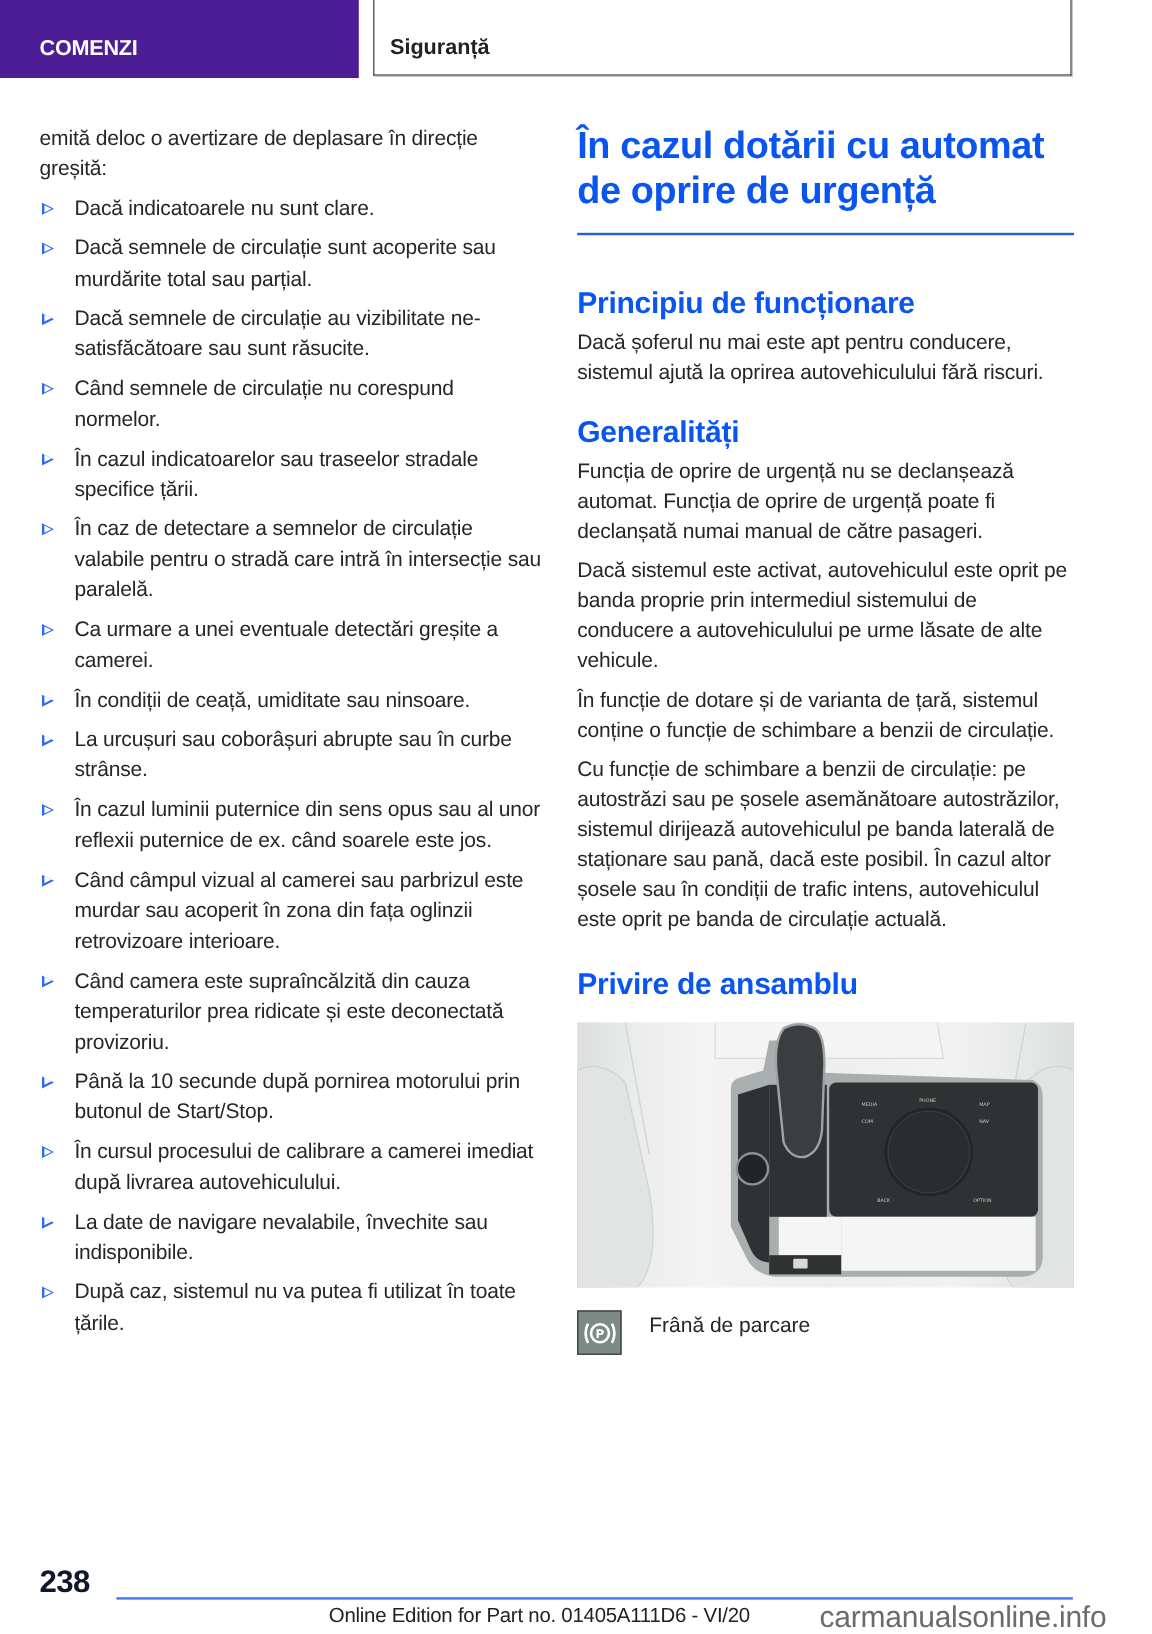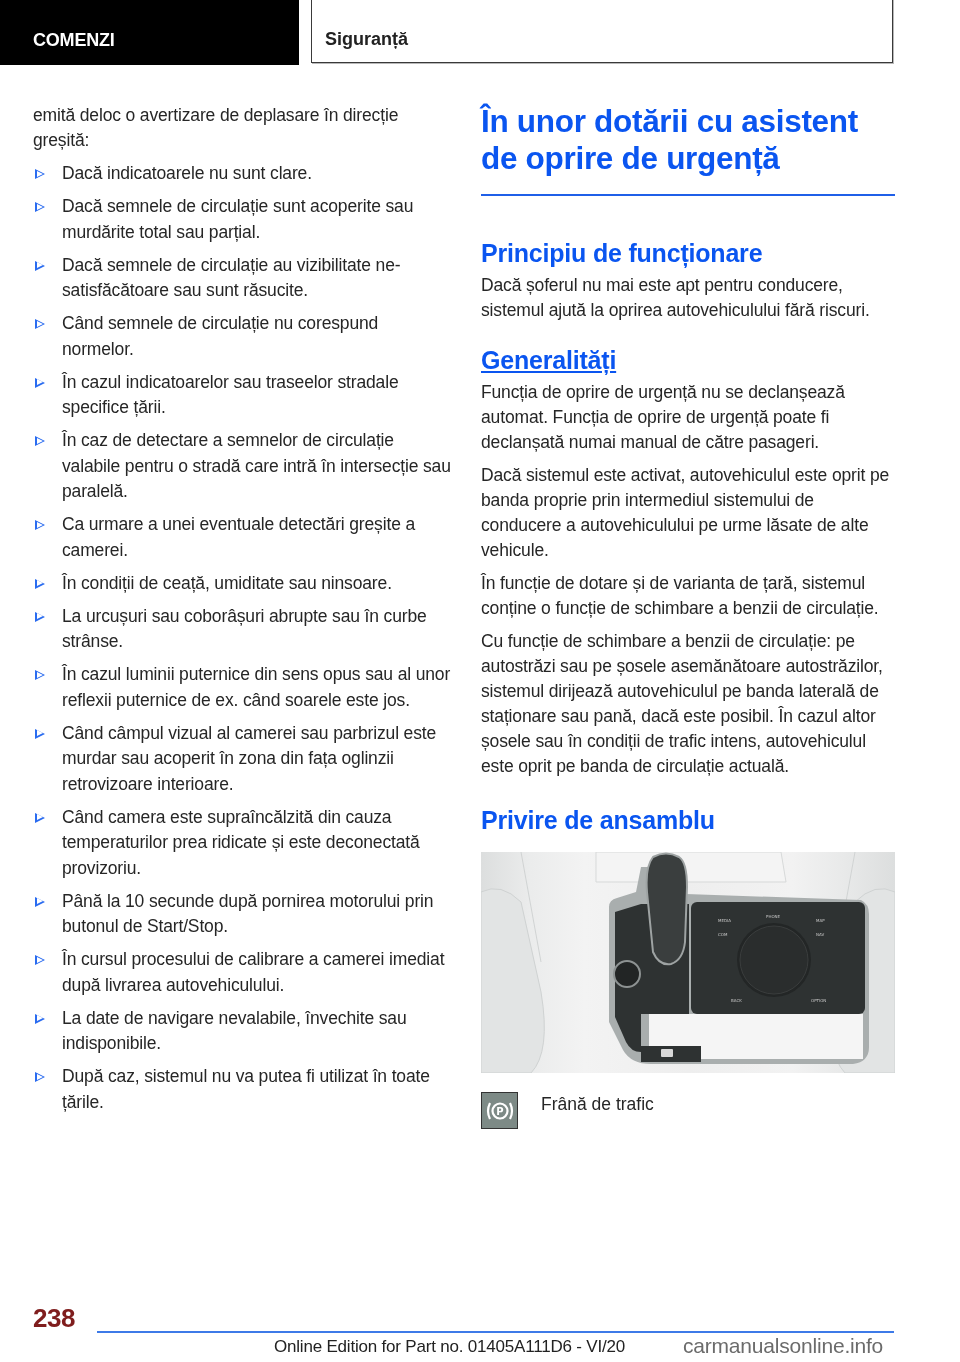--- a/index.html
+++ b/index.html
@@ -3,21 +3,21 @@
   <meta charset="utf-8">
   <style>
     html, body { margin: 0; padding: 0; }
     body {
       width: 960px; height: 1362px; position: relative; overflow: hidden;
       background: #ffffff; color: #262626;
       font-family: "Liberation Sans", "DejaVu Sans", sans-serif;
     }
     .hdr-blue {
       position: absolute; left: 0; top: 0; width: 299px; height: 65px;
-      background: #000000;
+      background: #4c1d95;
     }
     .hdr-blue span {
       position: absolute; left: 33px; top: 30px;
       color: #ffffff; font-weight: bold; font-size: 18px; letter-spacing: -0.2px;
     }
     .hdr-box {
       position: absolute; left: 311px; top: -2px; width: 582px; height: 65px;
       border: 1.5px solid #3a3a3a; border-top: none; box-sizing: border-box;
       box-shadow: 1px 1px 0 #b8b8b8;
     }
@@ -58,30 +58,30 @@
       overflow: hidden;
     }
     .caption { display: flex; align-items: flex-start; margin-top: 19px; }
     .pbrake {
       width: 37px; height: 37px; background: #7d8a86; border: 1px solid #333; box-sizing: border-box;
       display: flex; align-items: center; justify-content: center; margin-right: 23px;
     }
     .caption-text { font-size: 17.5px; line-height: 22px; margin-top: 1px; }
 
     .page-num {
-      position: absolute; left: 33px; top: 1303px; font-weight: bold; font-size: 26px; color: #7f1d1d;
+      position: absolute; left: 33px; top: 1303px; font-weight: bold; font-size: 26px; color: #0f172a;
       letter-spacing: -0.5px;
     }
     .foot-rule { position: absolute; left: 97px; top: 1331px; width: 797px; height: 2px; background: #3d7ae8; }
     .foot-text {
       position: absolute; left: 274px; top: 1337px; font-size: 17px; color: #222; white-space: nowrap;
       letter-spacing: -0.2px;
     }
     .watermark {
-      position: absolute; left: 683px; top: 1334px; font-size: 21px; color: #6b6b6b; white-space: nowrap;
+      position: absolute; left: 683px; top: 1334px; font-size: 25px; color: #6b6b6b; white-space: nowrap;
       letter-spacing: -0.2px;
     }
   </style>
 </head>
 <body>
 
 <div class="hdr-blue">
   <span>COMENZI</span>
 </div>
 <div class="hdr-box">
@@ -104,27 +104,27 @@
     <li><span class="tri"></span><span>Când câmpul vizual al camerei sau parbrizul este murdar sau acoperit în zona din fața oglinzii retrovizoare interioare.</span></li>
     <li><span class="tri"></span><span>Când camera este supraîncălzită din cauza temperaturilor prea ridicate și este deconec­tată provizoriu.</span></li>
     <li><span class="tri"></span><span>Până la 10 secunde după pornirea motorului prin butonul de Start/Stop.</span></li>
     <li><span class="tri"></span><span>În cursul procesului de calibrare a camerei imediat după livrarea autovehiculului.</span></li>
     <li><span class="tri"></span><span>La date de navigare nevalabile, învechite sau indisponibile.</span></li>
     <li><span class="tri"></span><span>După caz, sistemul nu va putea fi utilizat în toate țările.</span></li>
   </ul>
 </div>
 
 <div class="col-right">
-  <h1 class="h1">În unor dotării cu asistent de oprire de urgență</h1>
+  <h1 class="h1">În cazul dotării cu automat de oprire de urgență</h1>
   <div class="h1-rule"></div>
 
   <h2 class="h2" style="margin-top:42px;">Principiu de funcționare</h2>
   <p class="p">Dacă șoferul nu mai este apt pentru conducere, sistemul ajută la oprirea autovehiculului fără ris­curi.</p>
 
-  <h2 class="h2" style="margin-top:22px;text-decoration:underline;">Generalități</h2>
+  <h2 class="h2" style="margin-top:22px;">Generalități</h2>
   <p class="p">Funcția de oprire de urgență nu se declanșează automat. Funcția de oprire de urgență poate fi declanșată numai manual de către pasageri.</p>
   <p class="p">Dacă sistemul este activat, autovehiculul este oprit pe banda proprie prin intermediul sistemului de conducere a autovehiculului pe urme lăsate de alte vehicule.</p>
   <p class="p">În funcție de dotare și de varianta de țară, siste­mul conține o funcție de schimbare a benzii de circulație.</p>
   <p class="p">Cu funcție de schimbare a benzii de circulație: pe autostrăzi sau pe șosele asemănătoare autostră­zilor, sistemul dirijează autovehiculul pe banda la­terală de staționare sau pană, dacă este posibil. În cazul altor șosele sau în condiții de trafic in­tens, autovehiculul este oprit pe banda de circu­lație actuală.</p>
 
   <h2 class="h2" style="margin-top:26px;">Privire de ansamblu</h2>
 
   <div class="photo">
     <svg width="414" height="221" viewBox="0 0 414 221">
 
@@ -169,20 +169,20 @@
 
   <div class="caption">
     <div class="pbrake">
       <svg width="30" height="24" viewBox="0 0 30 24">
         <circle cx="15" cy="12" r="7.5" fill="none" stroke="#ffffff" stroke-width="2.2"></circle>
         <text x="15" y="16" text-anchor="middle" font-size="10" font-weight="bold" fill="#ffffff" font-family="DejaVu Sans, sans-serif">P</text>
         <path d="M5 4 Q1 12 5 20" fill="none" stroke="#ffffff" stroke-width="2.2"></path>
         <path d="M25 4 Q29 12 25 20" fill="none" stroke="#ffffff" stroke-width="2.2"></path>
       </svg>
     </div>
-    <span class="caption-text">Frână de trafic</span>
+    <span class="caption-text">Frână de parcare</span>
   </div>
 </div>
 
 <div class="page-num">238</div>
 <div class="foot-rule"></div>
 <div class="foot-text">Online Edition for Part no. 01405A111D6 - VI/20</div>
 <div class="watermark">carmanualsonline.info</div>
 
 </body></html>

